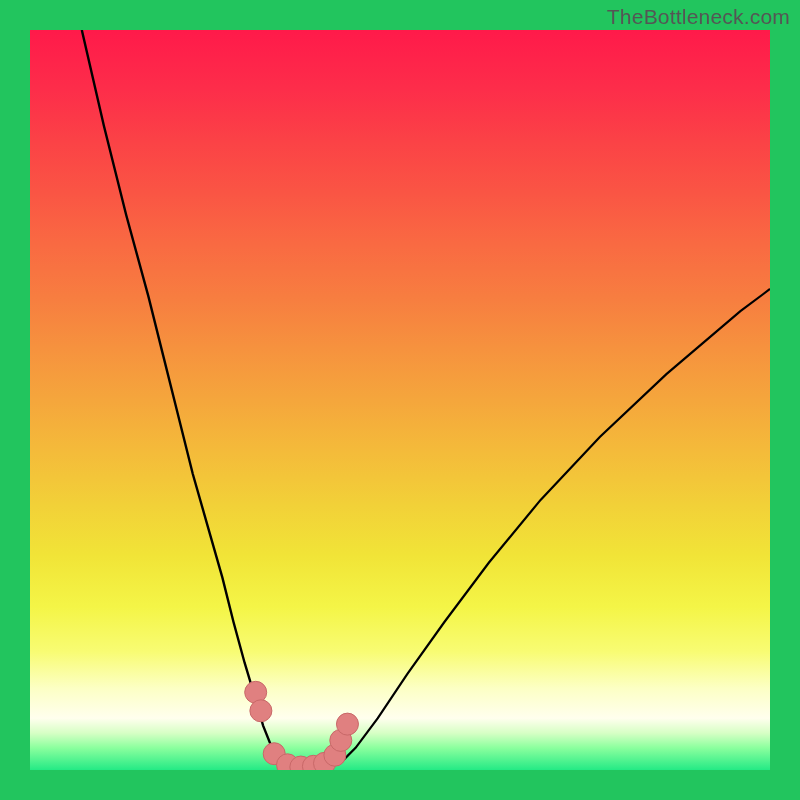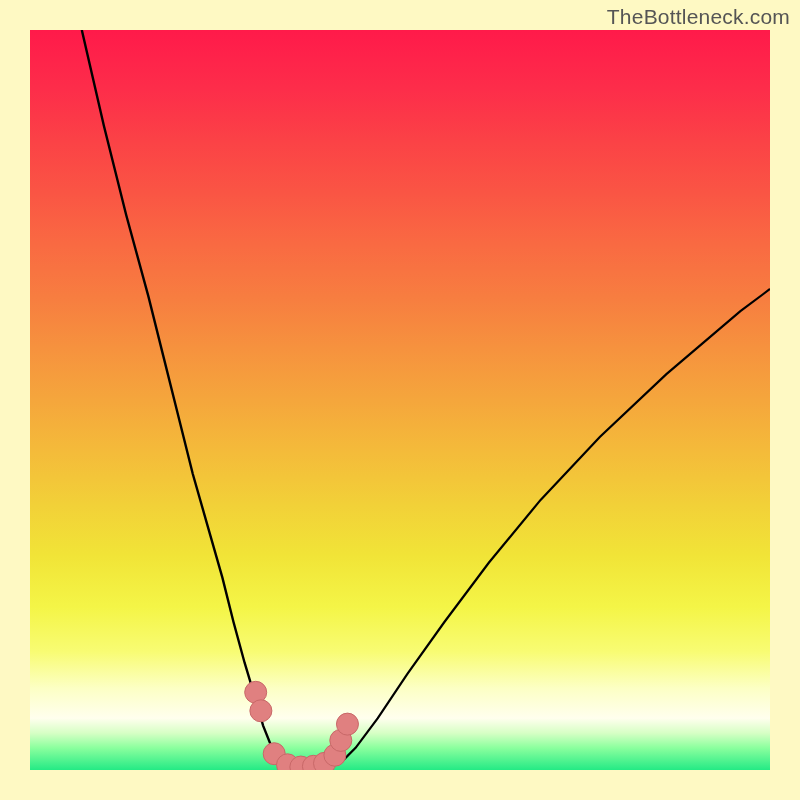--- a/index.html
+++ b/index.html
@@ -10,21 +10,21 @@
     overflow: hidden;
     background: #000;
     font-family: Arial, Helvetica, sans-serif;
   }
   .frame {
     position: absolute;
     top: 0;
     left: 0;
     width: 800px;
     height: 800px;
-    background: #fef9c3;
+    background: #22c55e;
   }
   .plot-area {
     position: absolute;
     top: 30px;
     left: 30px;
     width: 740px;
     height: 740px;
     overflow: hidden;
   }
   .gradient-bg {

